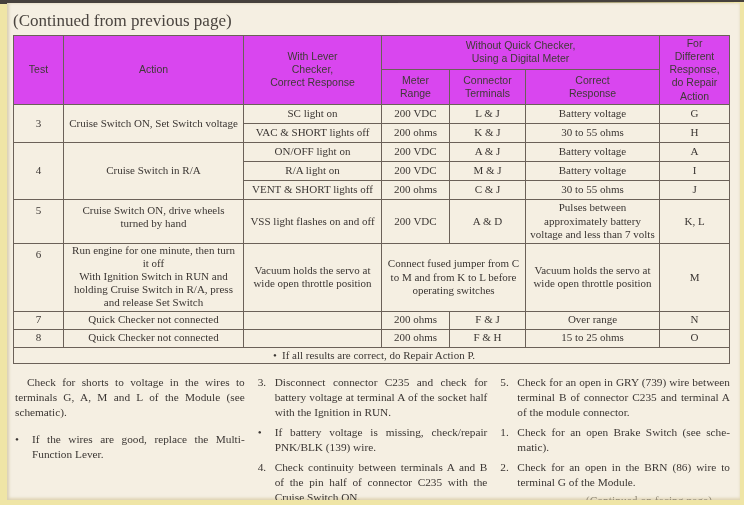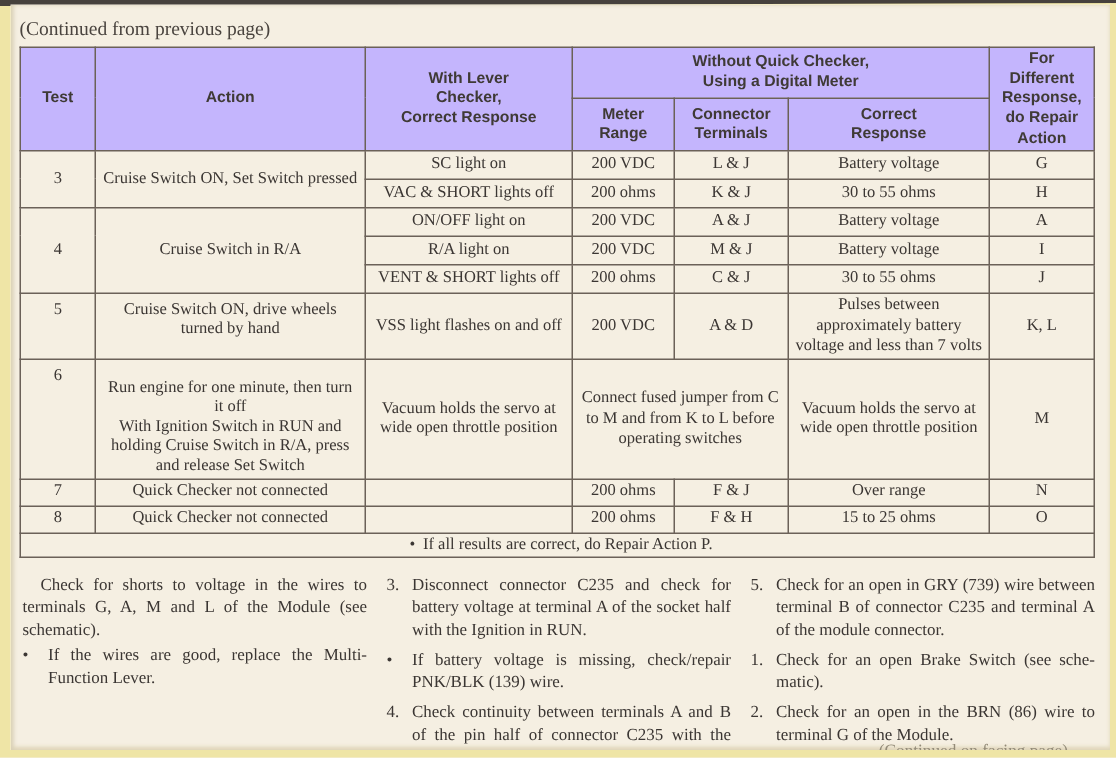--- a/index.html
+++ b/index.html
@@ -14,43 +14,43 @@
     background:#46413d;transform:rotate(-0.15deg);transform-origin:left top;
   }
   .paper{
     position:absolute;left:7px;top:3px;right:4px;bottom:5px;
     background:#f5efe2;
     box-shadow:inset 2px 0 3px #d9d0b6, inset 0 -2px 3px #e3d9ba;
     overflow:hidden;
   }
   .continued-top{
     margin:8px 0 4px 6px;
-    font-size:13px;color:#4a443f;
+    font-size:17px;color:#4a443f;
   }
   table.diag{
     margin-left:6px;
     width:716px;
     border-collapse:collapse;
     table-layout:fixed;
   }
   table.diag td, table.diag th{
     border:1px solid #6b6158;
     padding:1px 4px;
     font-size:11px;
     vertical-align:middle;
     text-align:center;
     white-space:pre-line;
     background:#f5efe2;
   }
   table.diag th{
     font-family:"Liberation Sans", sans-serif;
-    font-weight:bold;
+    font-weight:normal;
     font-size:10.5px;
     color:#3f3a36;
-    background:#c4b5fd;
+    background:#d946ef;
     line-height:1.25;
   }
   table.diag td{line-height:1.2;}
   td.action-col{text-align:left;padding-left:7px;}
   tr.hdr1{height:26px;}
   tr.hdr2{height:30px;}
   tr.sub{height:19px;}
   tr.row5{height:44px;}
   tr.row6{height:60px;}
   tr.row78{height:18px;}
@@ -67,21 +67,21 @@
     font-family:"Liberation Sans", sans-serif;
     font-weight:bold;
     font-size:10.8px;
     color:#3a3531;
     margin:10px 0 5px 0;
     letter-spacing:0.1px;
   }
   .col .rheading:first-child{margin-top:1px;}
   .rpara{
     font-size:11.3px;line-height:1.33;text-align:justify;
-    text-indent:12px;margin:0 0 2px 0;
+    text-indent:12px;margin:0 0 12px 0;
   }
   .ritem{
     display:flex;margin:0 0 5px 0;
     font-size:11.3px;line-height:1.33;
   }
   .ritem .marker{flex:0 0 17px;}
   .ritem .itext{flex:1;text-align:justify;}
   .continued-bottom{
     position:absolute;right:28px;bottom:-7px;
     font-size:11.5px;color:#938b78;
@@ -126,21 +126,21 @@
 Range</th>
         <th>Connector
 Terminals</th>
         <th>Correct
 Response</th>
       </tr>
     </thead>
     <tbody>
       <tr class="sub">
         <td rowspan="2">3</td>
-        <td rowspan="2" class="action-col">Cruise Switch ON, Set Switch pressed</td>
+        <td rowspan="2" class="action-col">Cruise Switch ON, Set Switch voltage</td>
         <td>SC light on</td>
         <td>200 VDC</td>
         <td>L &amp; J</td>
         <td>Battery voltage</td>
         <td>G</td>
       </tr>
       <tr class="sub">
         <td>VAC &amp; SHORT lights off</td>
         <td>200 ohms</td>
         <td>K &amp; J</td>
@@ -174,21 +174,21 @@
         <td style="vertical-align:top;padding-top:4px">5</td>
         <td class="action-col" style="vertical-align:top;padding-top:4px">Cruise Switch ON, drive wheels turned by hand</td>
         <td>VSS light flashes on and off</td>
         <td>200 VDC</td>
         <td>A &amp; D</td>
         <td>Pulses between approximately battery voltage and less than 7 volts</td>
         <td>K, L</td>
       </tr>
       <tr class="row6">
         <td style="vertical-align:top;padding-top:4px">6</td>
-        <td class="action-col" style="vertical-align:top;padding-top:12px">Run engine for one minute, then turn it off
+        <td class="action-col" style="vertical-align:top;padding-top:0">Run engine for one minute, then turn it off
 With Ignition Switch in RUN and holding Cruise Switch in R/A, press and release Set Switch</td>
         <td>Vacuum holds the servo at wide open throttle position</td>
         <td colspan="2">Connect fused jumper from C to M and from K to L before operating switches</td>
         <td>Vacuum holds the servo at wide open throttle position</td>
         <td>M</td>
       </tr>
       <tr class="row78">
         <td>7</td>
         <td class="action-col">Quick Checker not connected</td>
         <td></td>

